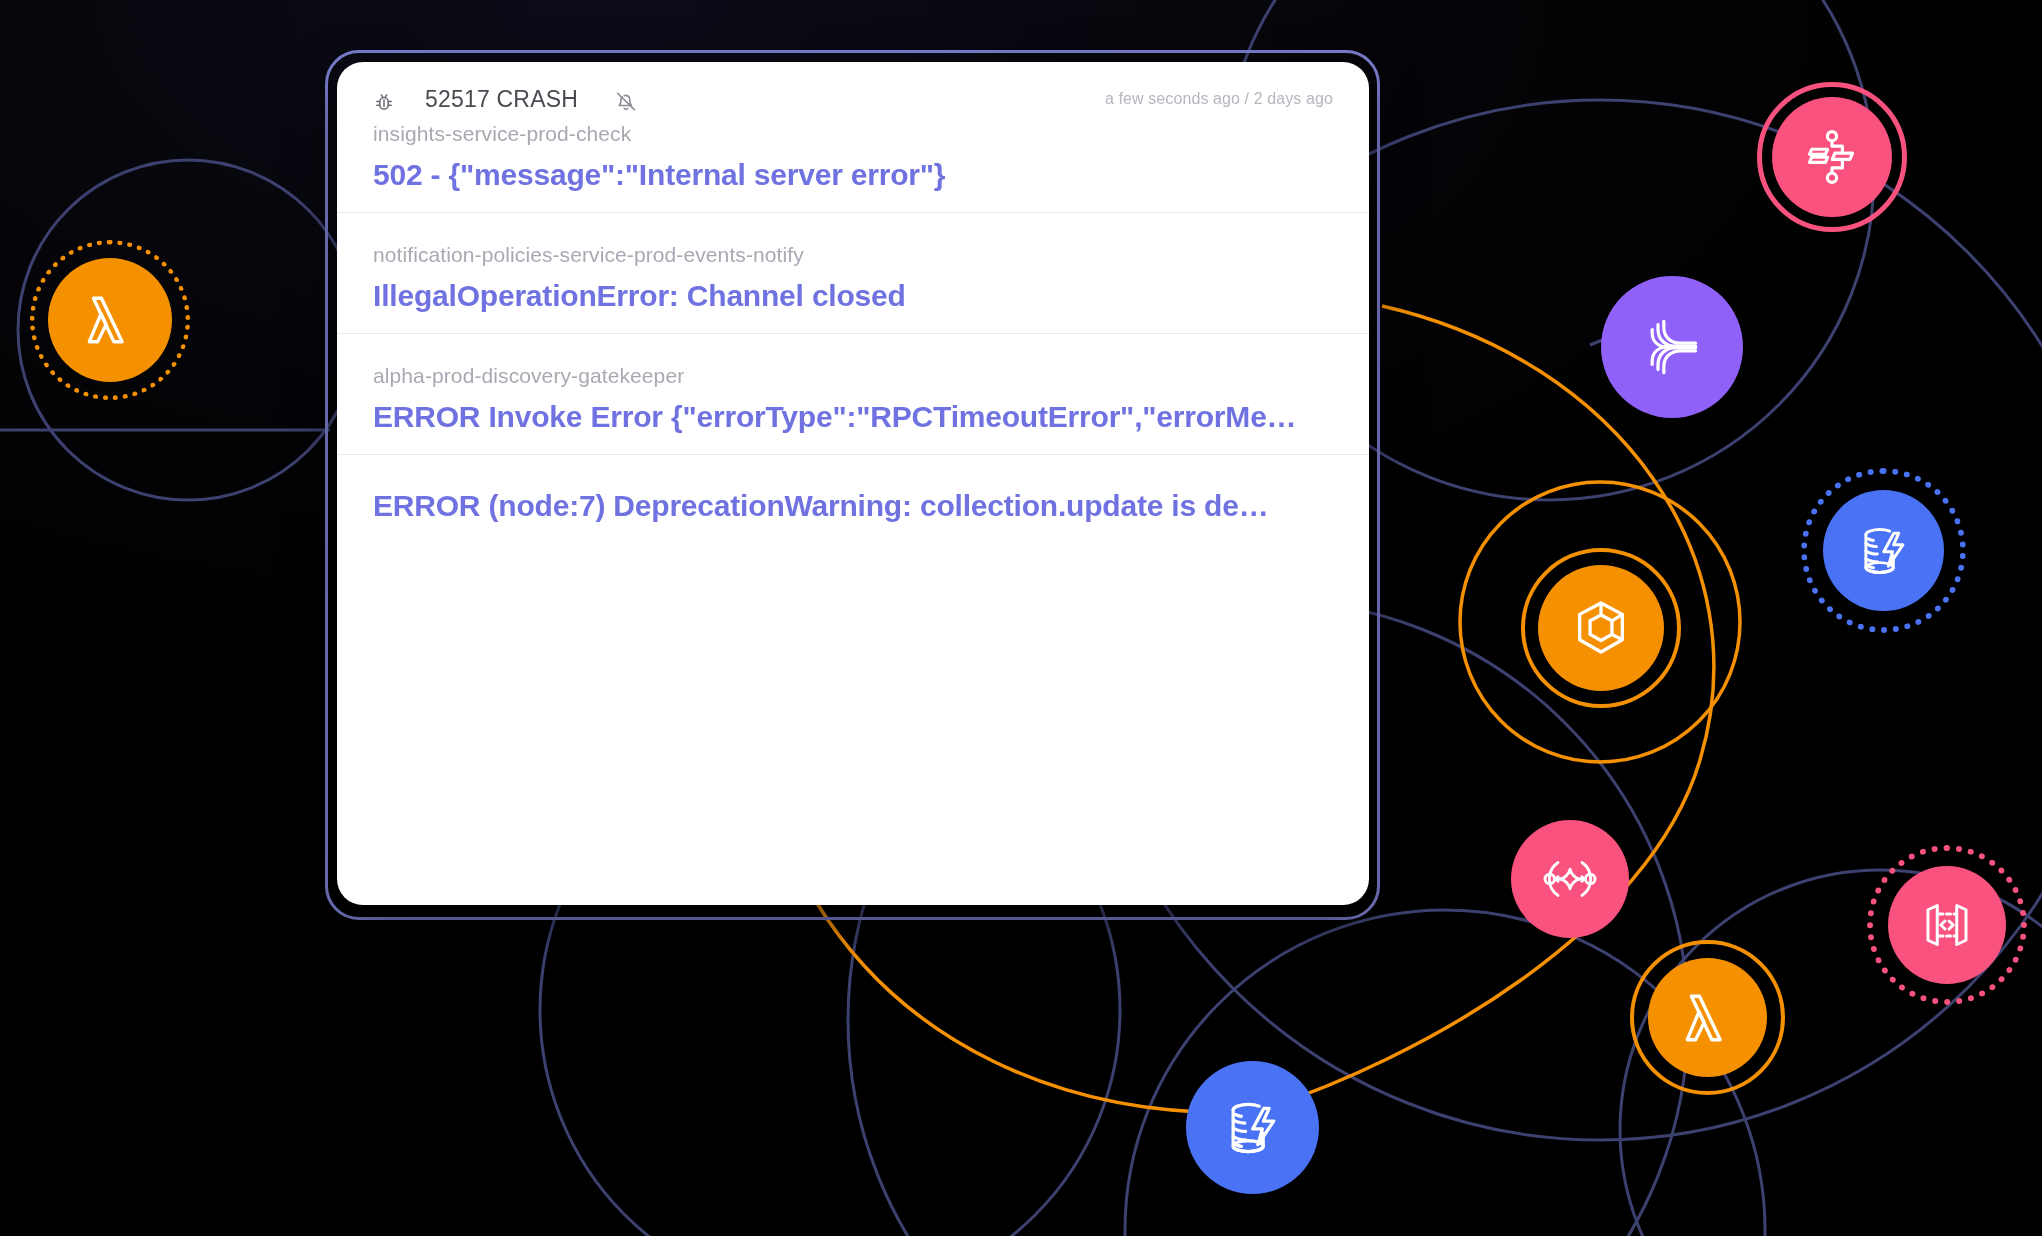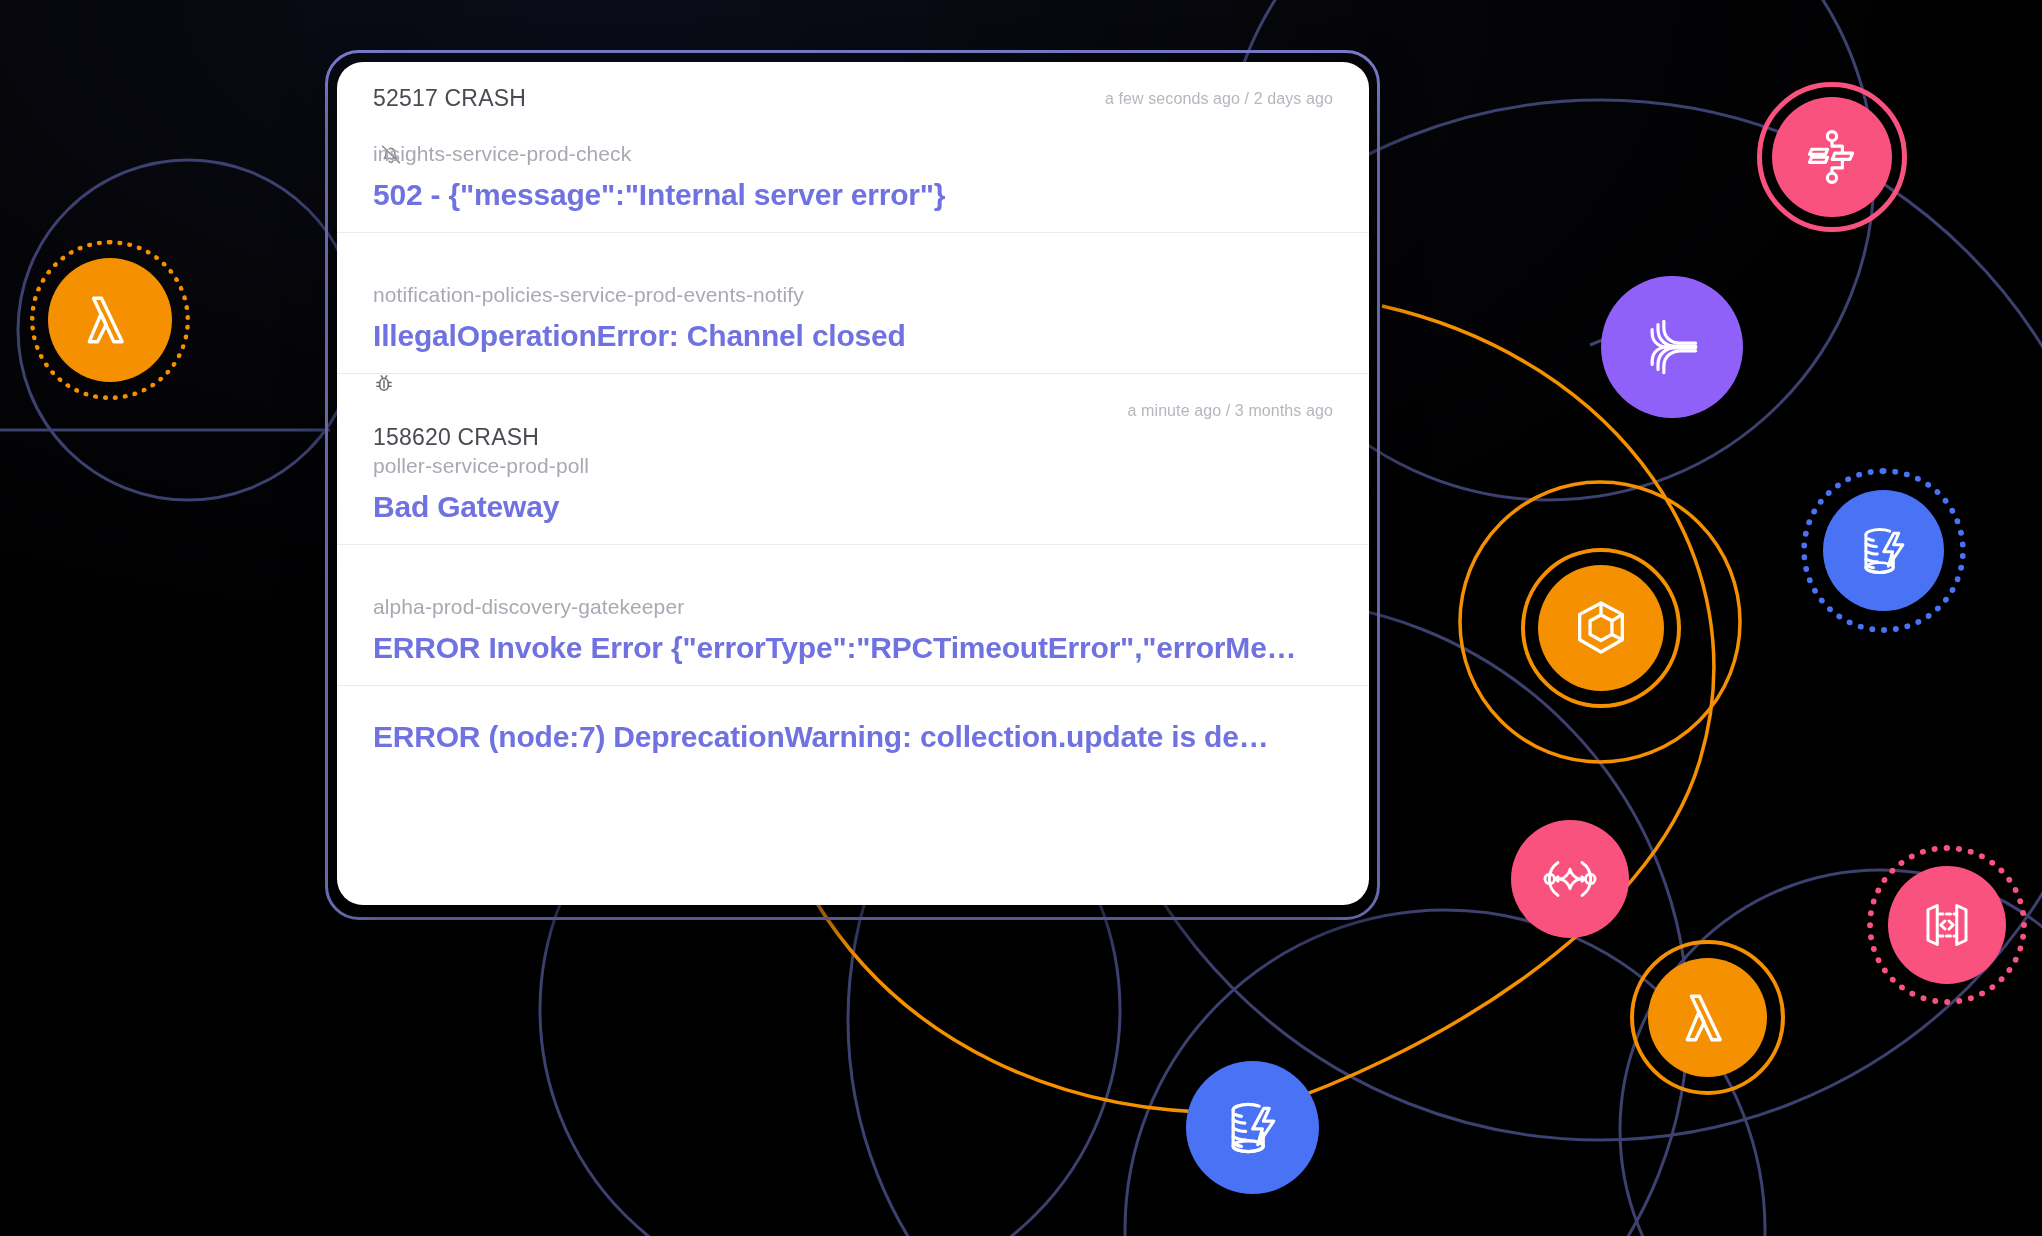--- a/index.html
+++ b/index.html
@@ -91,41 +91,40 @@
   .crash-row:last-child { border-bottom: none; }
 
   .crash-row-top {
     display: flex;
     align-items: center;
     justify-content: space-between;
     height: 30px;
   }
   .crash-id-group {
     display: flex;
-    align-items: flex-start;
+    align-items: flex-end;
     gap: 30px;
-    flex-direction: column;
   }
   .bug-icon { width: 22px; height: 22px; flex: none; }
   .bell-icon { width: 24px; height: 24px; flex: none; margin-left: 6px; }
   .crash-id {
     font-size: 23px;
     font-weight: 500;
     color: #4a4a52;
     letter-spacing: 0.2px;
     white-space: nowrap;
   }
   .crash-time {
     font-size: 16px;
     color: #b6b6bf;
     white-space: nowrap;
     letter-spacing: 0.1px;
   }
   .crash-service {
-    margin-top: 28px;
+    margin-top: 8px;
     font-size: 21px;
     color: #a9a9b4;
     letter-spacing: 0.1px;
     white-space: nowrap;
   }
   .crash-message {
     margin-top: 12px;
     font-size: 30px;
     font-weight: 700;
     color: #6f72e0;
@@ -288,36 +287,20 @@
       </div>
       <div class="crash-service">insights-service-prod-check</div>
       <div class="crash-message">502 - {"message":"Internal server error"}</div>
     </div>
 
     <div class="crash-row">
       <div class="crash-service">notification-policies-service-prod-events-notify</div>
       <div class="crash-message">IllegalOperationError: Channel closed</div>
     </div>
 
-    <div class="crash-row">
-      <div class="crash-row-top">
-        <div class="crash-id-group">
-          <svg class="bug-icon" viewBox="0 0 24 24" fill="none" stroke="#6b6b74" stroke-width="1.6" stroke-linecap="round" stroke-linejoin="round">
-            <path d="M9 4.2l1.3 2M15 4.2l-1.3 2"></path>
-            <rect x="7.4" y="7" width="9.2" height="13" rx="4.6"></rect>
-            <path d="M12 9.6v7.6"></path>
-            <path d="M7.4 11.5H4.2M7.4 15.5H4.2M16.6 11.5h3.2M16.6 15.5h3.2"></path>
-          </svg>
-          <span class="crash-id">158620 CRASH</span>
-        </div>
-        <span class="crash-time">a minute ago / 3 months ago</span>
-      </div>
-      <div class="crash-service">poller-service-prod-poll</div>
-      <div class="crash-message">Bad Gateway</div>
-    </div>
 
     <div class="crash-row">
       <div class="crash-service">alpha-prod-discovery-gatekeeper</div>
       <div class="crash-message">ERROR Invoke Error {"errorType":"RPCTimeoutError","errorMe…</div>
     </div>
 
     <div class="crash-row">
       <div class="crash-message">ERROR (node:7) DeprecationWarning: collection.update is de…</div>
     </div>
 

